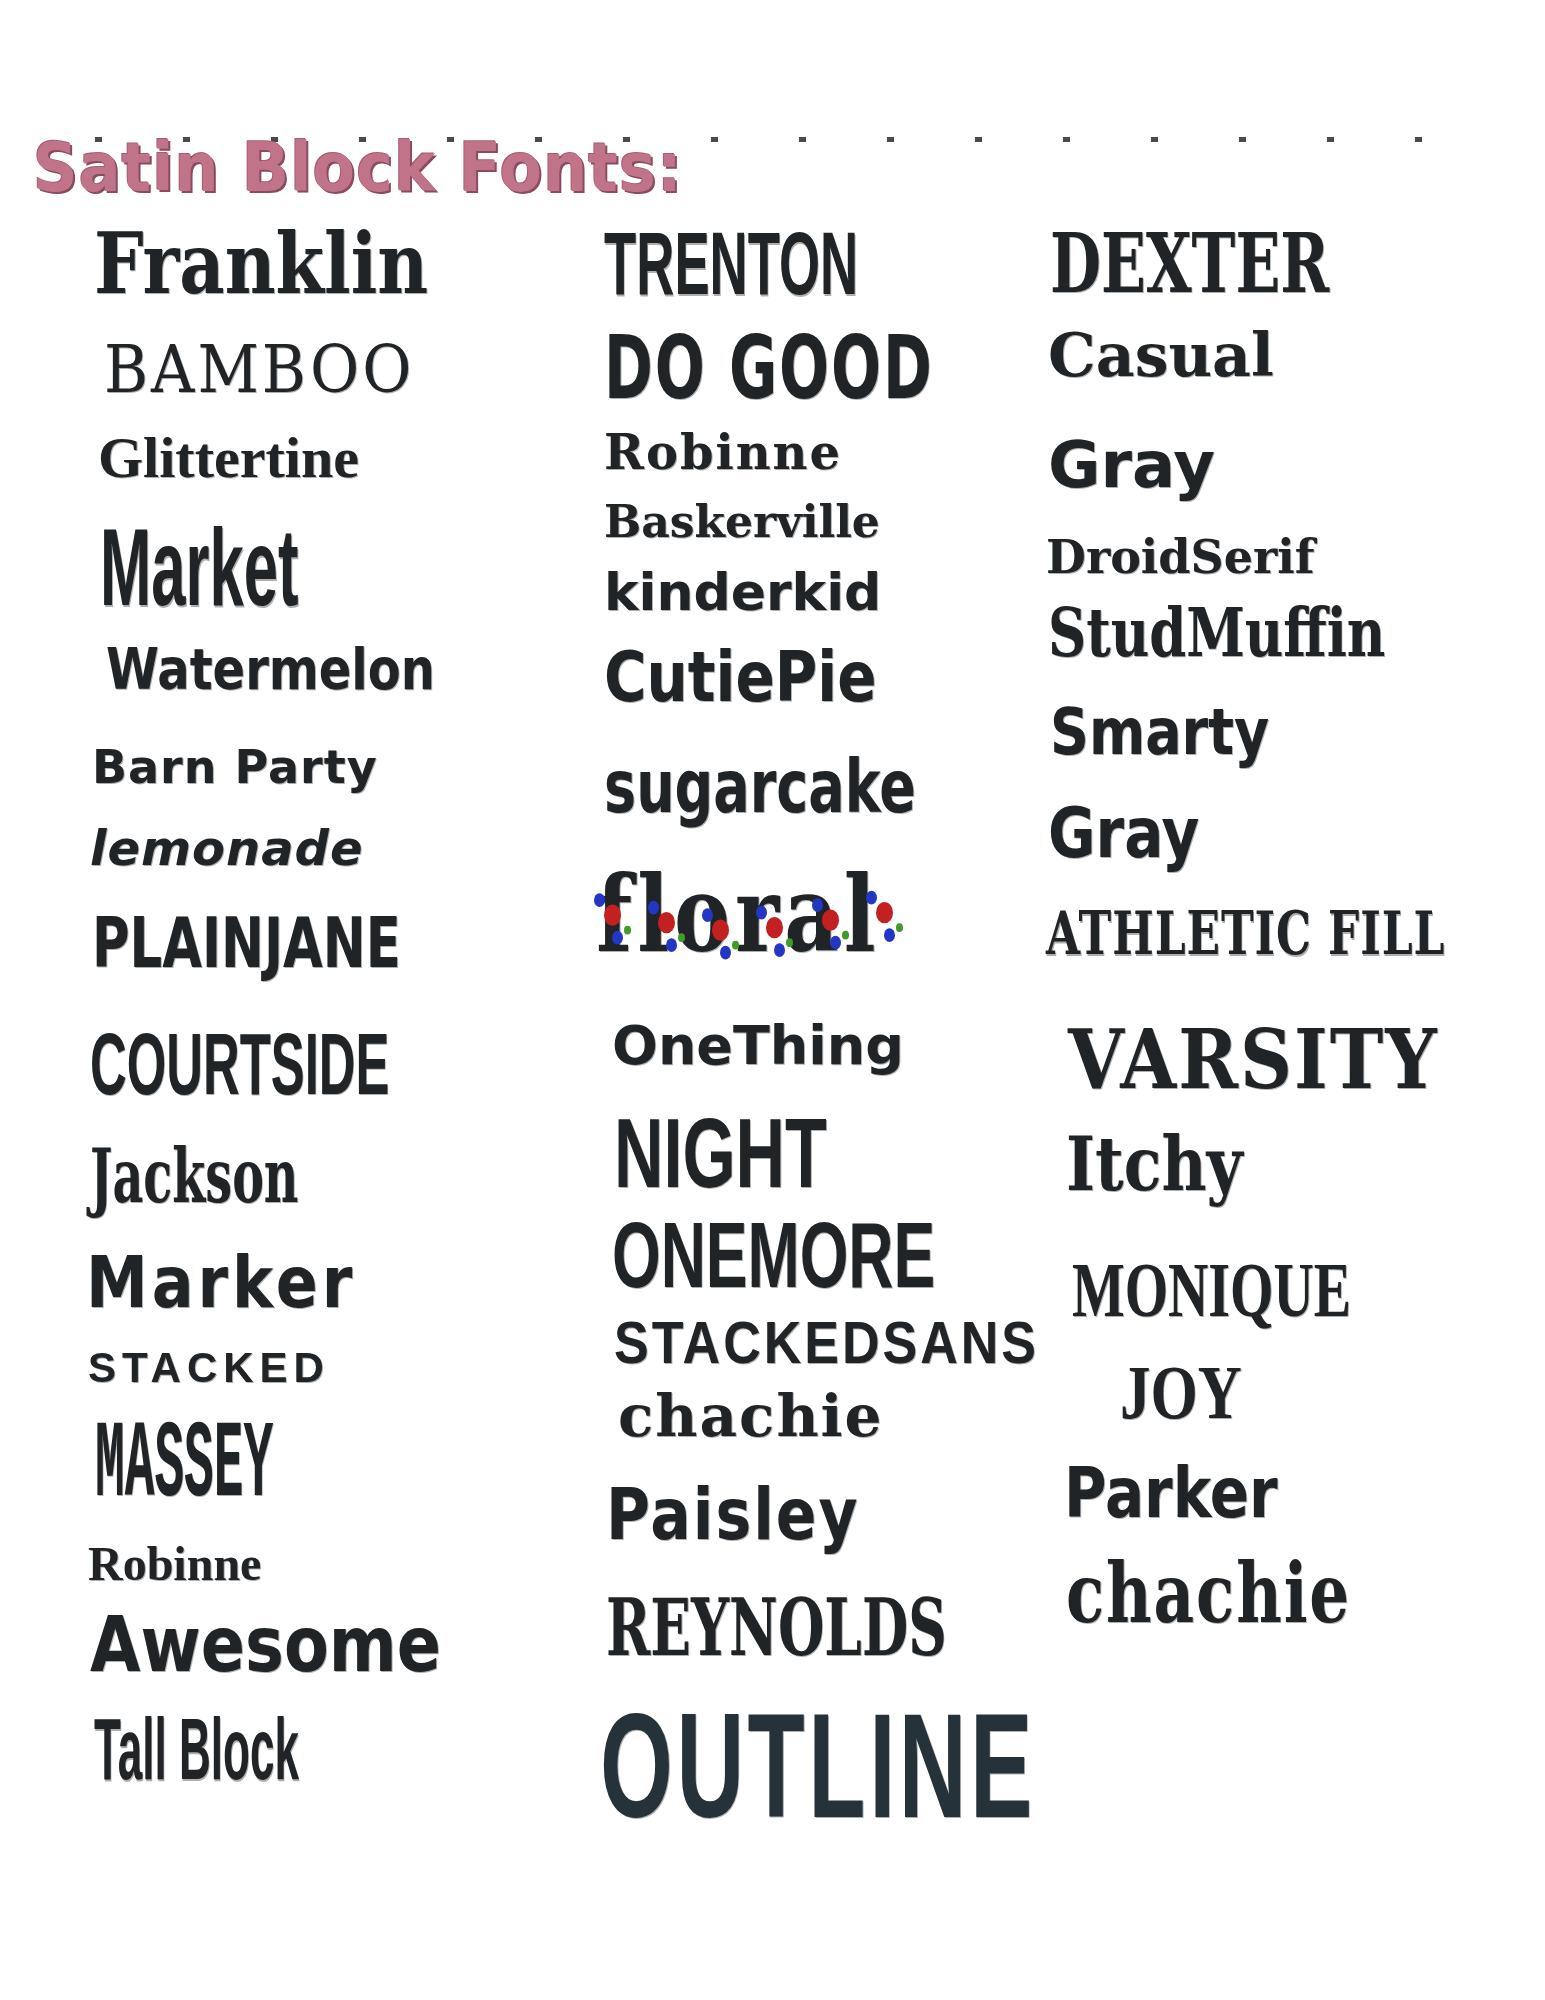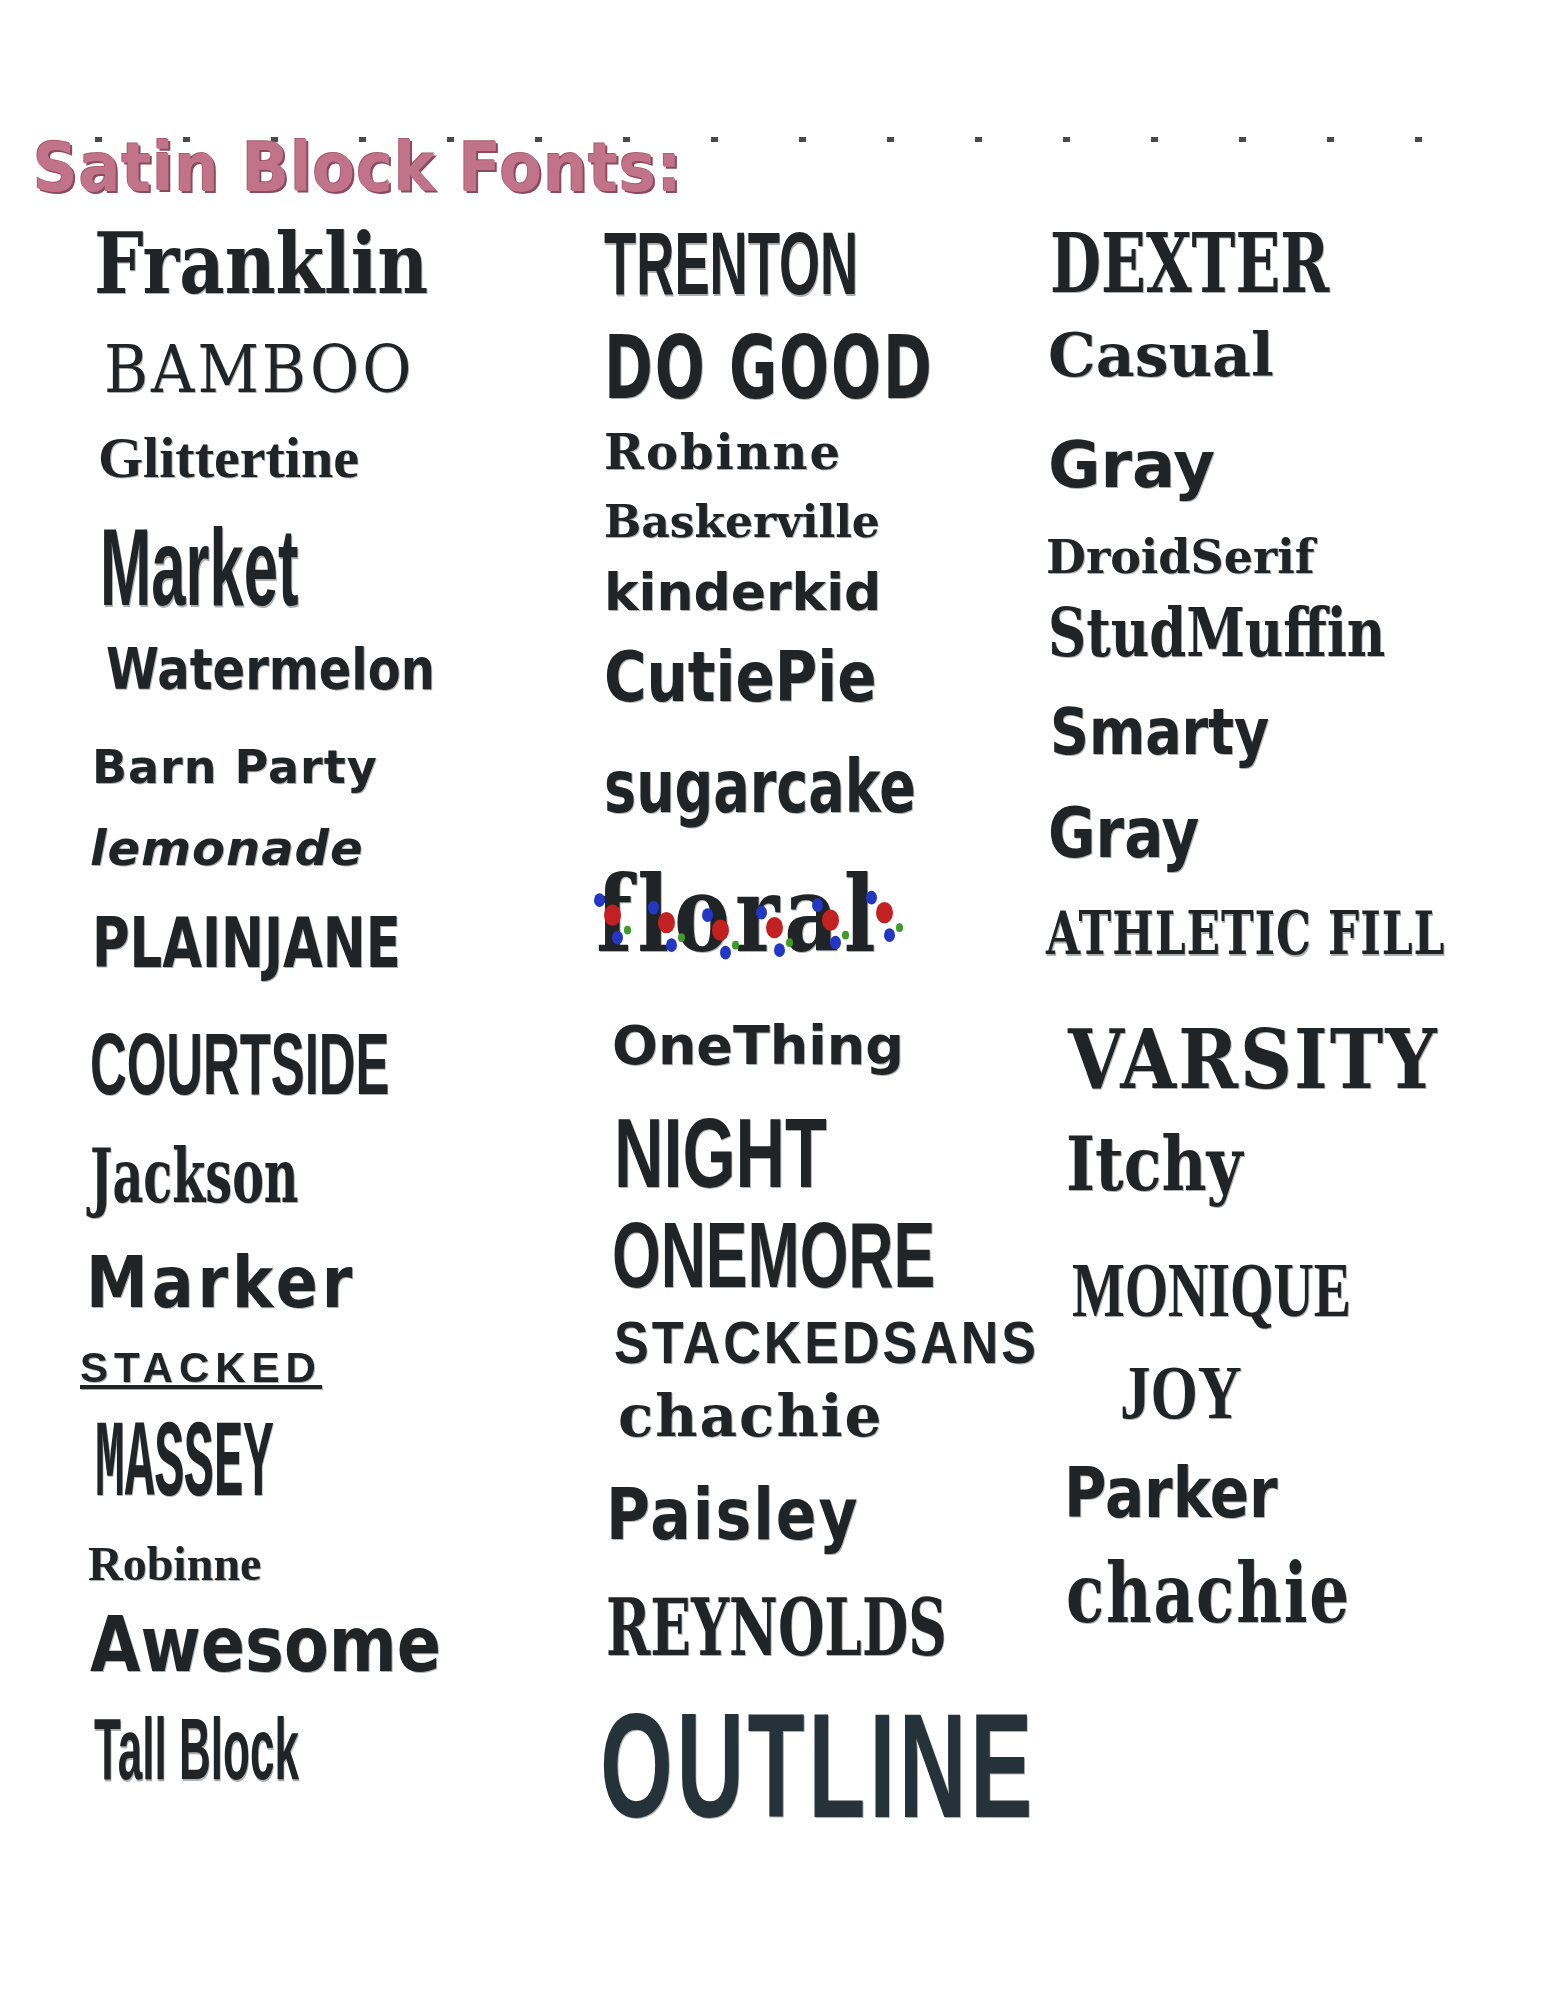--- a/index.html
+++ b/index.html
@@ -19,21 +19,21 @@
   .c-bamboo     {top:330px;left:104px;font:500 60px "DejaVu Serif",serif;letter-spacing:3px;transform:scale(1,1.1);}
   .c-baskerville{top:424px;left:98px;font:700 58px "Liberation Serif",serif;}
   .c-market     {top:506px;left:100px;font:700 70px "Liberation Sans",sans-serif;transform:scale(0.88,1.55);}
   .c-watermelon {top:636px;left:106px;font:700 48px "DejaVu Sans",sans-serif;transform:scale(1,1.18);}
   .c-barn-party {top:740px;left:92px;font:700 46px "DejaVu Sans",sans-serif;letter-spacing:1px;}
   .c-lemonade   {top:820px;left:90px;font:700 italic 48px "DejaVu Sans",sans-serif;letter-spacing:1px;}
   .c-plainjane  {top:902px;left:92px;font:700 54px "DejaVu Sans",sans-serif;transform:scale(0.95,1.3);}
   .c-courtside  {top:1014px;left:90px;font:700 62px "Liberation Sans",sans-serif;transform:scale(0.82,1.4);}
   .c-jackson    {top:1132px;left:90px;font:700 56px "DejaVu Serif",serif;transform:scale(0.85,1.32);}
   .c-marker     {top:1240px;left:86px;font:700 62px "DejaVu Sans",sans-serif;letter-spacing:4px;transform:scale(1,1.15);}
-  .c-stacked    {top:1344px;left:80px;font:700 42px "Liberation Sans",sans-serif;letter-spacing:6px;text-decoration:underline;}
+  .c-stacked    {top:1344px;left:88px;font:700 42px "Liberation Sans",sans-serif;letter-spacing:6px;}
   .c-massey     {top:1404px;left:95px;font:700 66px "Liberation Mono",monospace;transform:scale(0.75,1.65);}
   .c-timesnew   {top:1536px;left:88px;font:700 48px "Liberation Serif",serif;}
   .c-awesome    {top:1600px;left:90px;font:700 64px "DejaVu Sans",sans-serif;transform:scale(1.02,1.2);}
   .c-tall-block {top:1698px;left:94px;font:700 58px "Liberation Sans",sans-serif;transform:scale(0.76,1.5);}
 
   
   .c-trenton    {top:212px;left:604px;font:700 66px "Liberation Sans",sans-serif;transform:scale(0.8,1.35);}
   .c-do-good    {top:318px;left:604px;font:700 64px "DejaVu Sans",sans-serif;letter-spacing:2px;transform:scale(0.92,1.35);}
   .c-robinne    {top:424px;left:604px;font:700 48px "DejaVu Serif",serif;letter-spacing:2px;}
   .c-glittertine{top:496px;left:604px;font:700 44px "DejaVu Serif",serif;}

